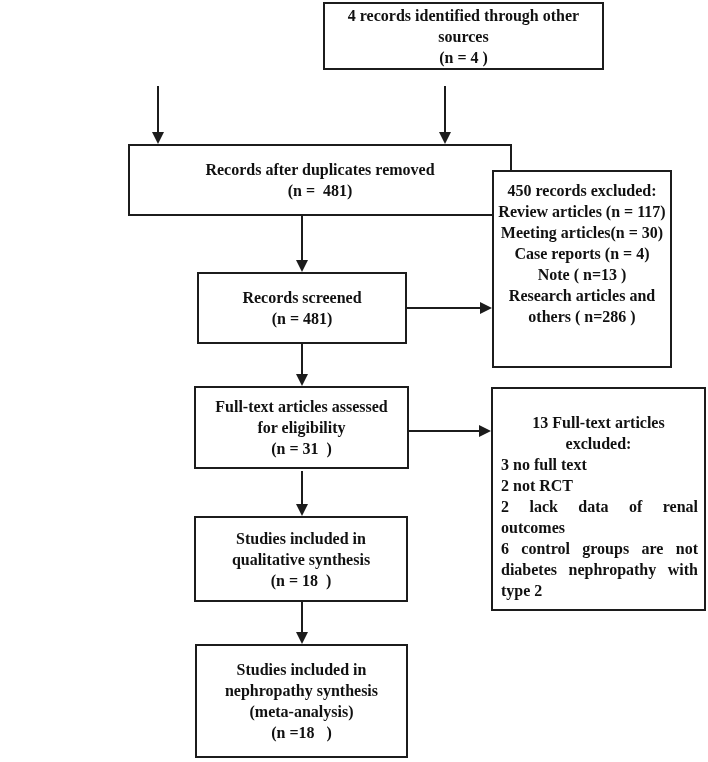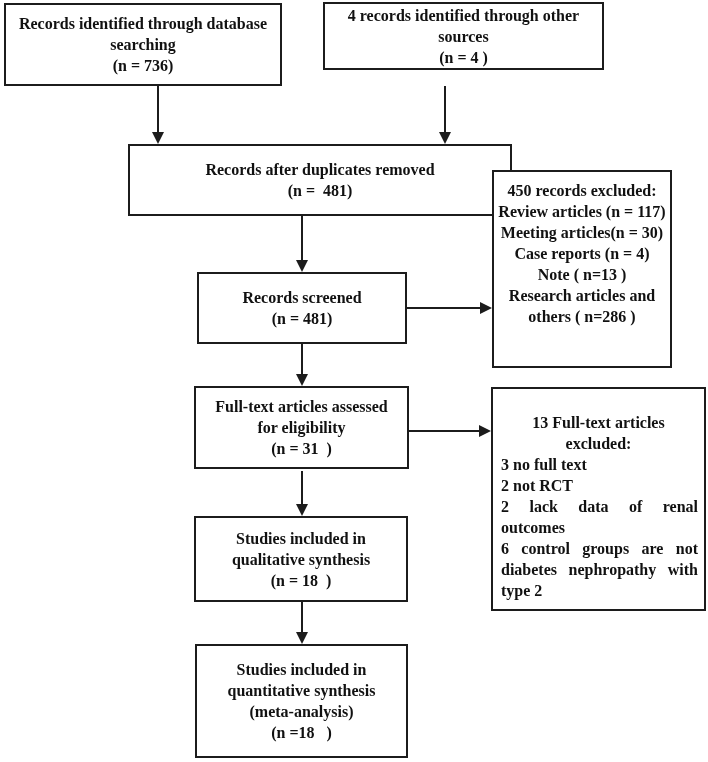--- a/index.html
+++ b/index.html
@@ -52,25 +52,20 @@
     border-top: 6px solid transparent;
     border-bottom: 6px solid transparent;
     border-left: 12px solid #1c1c1c;
   }
 </style>
 </head>
 <body>
 
 <div class="canvas">
 
-  <div class="box" style="left:4px;top:3px;width:278px;height:83px">
-    <div class="line">Records identified through database</div>
-    <div class="line">searching</div>
-    <div class="line">(n = 736)</div>
-  </div>
 
   <div class="box" style="left:323px;top:2px;width:281px;height:68px">
     <div class="line">4 records identified through other</div>
     <div class="line">sources</div>
     <div class="line">(n = 4 )</div>
   </div>
 
   <div class="vline" style="left:157px;top:86px;height:48px"></div>
   <div class="arr-down" style="left:152px;top:132px"></div>
 
@@ -133,18 +128,18 @@
     <div class="line">Studies included in</div>
     <div class="line">qualitative synthesis</div>
     <div class="line">(n = 18  )</div>
   </div>
 
   <div class="vline" style="left:301px;top:602px;height:32px"></div>
   <div class="arr-down" style="left:296px;top:632px"></div>
 
   <div class="box" style="left:195px;top:644px;width:213px;height:114px">
     <div class="line">Studies included in</div>
-    <div class="line">quantitative synthesis</div>
+    <div class="line">nephropathy synthesis</div>
     <div class="line">(meta-analysis)</div>
     <div class="line">(n =18   )</div>
   </div>
 
 </div>
 
 </body></html>

